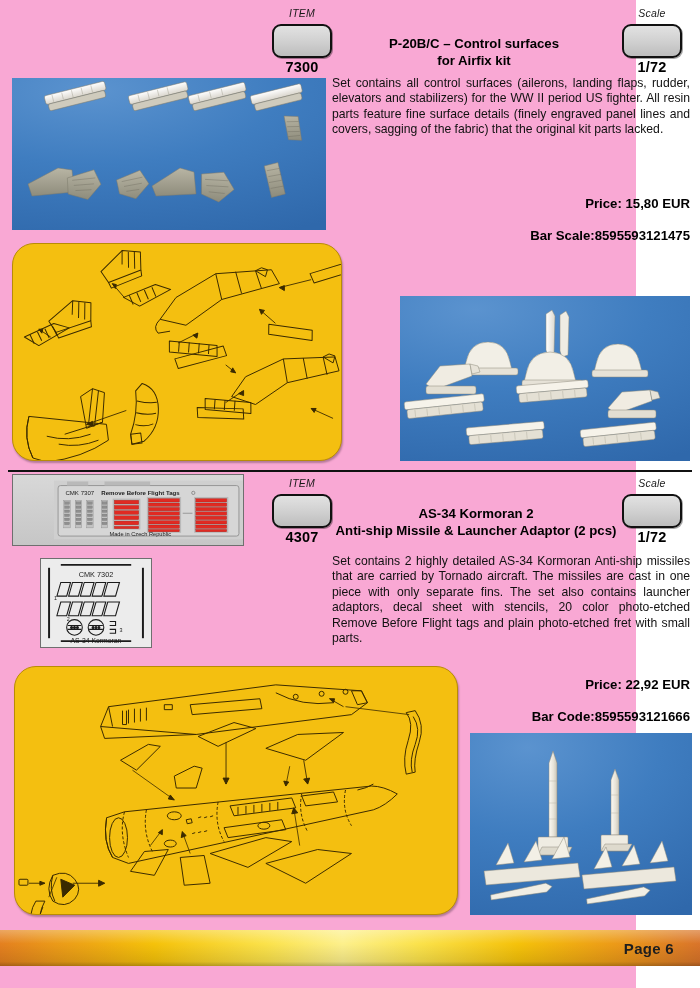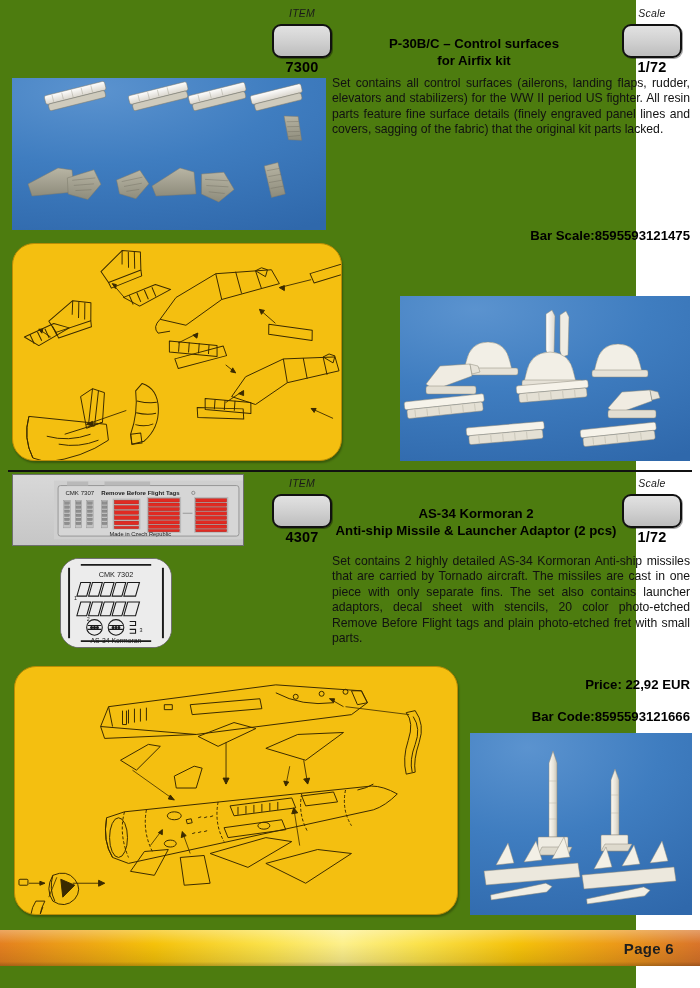--- a/index.html
+++ b/index.html
@@ -2,21 +2,21 @@
 <html><head>
 <meta charset="utf-8">
 <style>
   * { box-sizing: border-box; margin: 0; padding: 0; }
   html, body {
     width: 700px; height: 988px;
     background: #ffffff;
     font-family: "Liberation Sans", sans-serif;
     overflow: hidden;
   }
-  .page { position: relative; width: 636px; height: 988px; background: #4d7c0f; }
+  .page { position: relative; width: 636px; height: 988px; background: #f9a8d4; }
 
   
   .badge {
     position: absolute;
     width: 60px; height: 34px;
     border: 2px solid #111;
     border-radius: 9px;
     background: linear-gradient(180deg,#e2e2e2 0%,#cfcfcf 55%,#bdbdbd 100%);
     box-shadow: 1px 1px 0 rgba(0,0,0,.35);
     display: flex; flex-direction: column;
@@ -114,21 +114,21 @@
     <div class="cap">ITEM</div>
     <div class="val">7300</div>
   </div>
 
   <div class="badge" style="left:622px; top:24px;">
     <div class="cap">Scale</div>
     <div class="val">1/72</div>
   </div>
 
   <div class="prod-title" style="left:336px; top:36px; width:276px;">
-    <div>P-30B/C – Control surfaces</div>
+    <div>P-20B/C – Control surfaces</div>
     <div>for Airfix kit</div>
   </div>
 
   <div class="photo" style="left:12px; top:78px; width:314px; height:152px;">
     <div class="bg"></div>
     <svg viewBox="0 0 314 152" style="position:absolute;inset:0;width:100%;height:100%">
       <defs>
         <linearGradient id="rw" x1="0" y1="0" x2="0" y2="1">
           <stop offset="0" stop-color="#ffffff"></stop>
             <stop offset="1" stop-color="#d9d5cc"></stop>
@@ -223,20 +223,21 @@
             <line x1="3" y1="19" x2="16" y2="18"></line>
               <line x1="4" y1="25" x2="17" y2="24"></line>
           </g>
         </g>
       </g>
     </svg>
   </div>
 
   <div class="desc" style="left:332px; top:76px; width:358px;">Set contains all control surfaces (ailerons, landing flaps, rudder, elevators and stabilizers) for the WW II period US fighter. All resin parts feature fine surface details (finely engraved panel lines and covers, sagging of the fabric) that the original kit parts lacked.</div>
 
+  <div class="price" style="left:330px; top:196px; width:360px;">Price: 15,80 EUR</div>
 
   <div class="barcode" style="left:330px; top:228px; width:360px;">Bar Scale:8595593121475</div>
 
   <div class="draw" style="left:12px; top:243px; width:330px; height:218px;">
     <svg viewBox="0 0 330 218" preserveAspectRatio="none">
       <g fill="none" stroke="#3a2a00" stroke-width="1" stroke-linejoin="round">
 
         <g transform="translate(86,10) rotate(-8)">
           <path d="M0 18 L24 0 L42 4 L40 22 L6 30 Z"></path>
           <path d="M6 30 L8 36 L40 28 L40 22"></path>
@@ -511,21 +512,21 @@
             <rect x="2" y="34.4" width="38" height="4.2"></rect>
               <rect x="2" y="39.8" width="38" height="3"></rect>
           </g>
         </g>
       </g>
       <line x1="158" y1="40" x2="170" y2="40" stroke="#6a6a6a" stroke-width=".7"></line>
       <text x="68" y="68" font-family="Liberation Sans, sans-serif" font-size="7" fill="#1b1b1b">Made in Czech Republic</text>
     </svg>
   </div>
 
-  <div class="fret" style="left:60px; top:558px; width:112px; height:90px; background:#e9e9e9;border-radius:19px;">
+  <div class="fret" style="left:40px; top:558px; width:112px; height:90px; background:#e9e9e9;">
     <svg viewBox="0 0 112 90">
       <rect x="0" y="0" width="112" height="90" fill="#ececec"></rect>
       <path d="M8 6 h96 v78 h-96 z" fill="none" stroke="#1b1b1b" stroke-width="2"></path>
       <rect x="6" y="4" width="14" height="5" fill="#ececec"></rect>
       <rect x="92" y="4" width="14" height="5" fill="#ececec"></rect>
       <rect x="6" y="81" width="14" height="5" fill="#ececec"></rect>
       <rect x="92" y="81" width="14" height="5" fill="#ececec"></rect>
       <text x="56" y="18" text-anchor="middle" font-family="Liberation Sans, sans-serif" font-size="7.5" fill="#1b1b1b">CMK 7302</text>
       <g fill="none" stroke="#1b1b1b" stroke-width="1.1">
         <path d="M20 24 L30 24 L26 38 L16 38 Z"></path>

